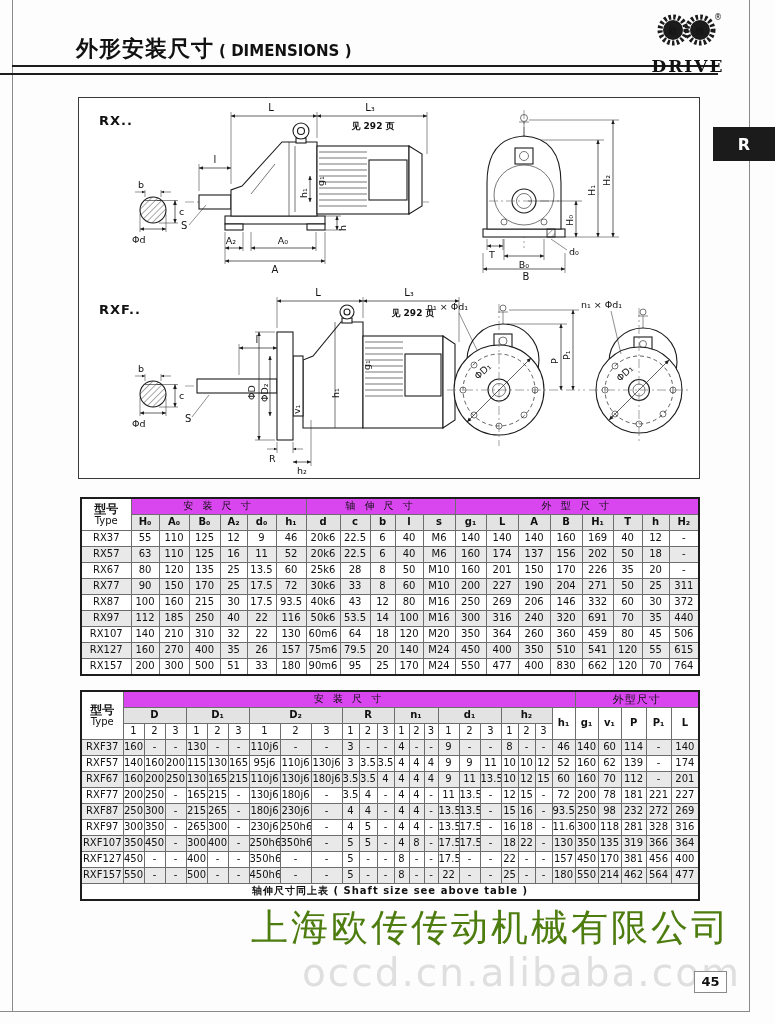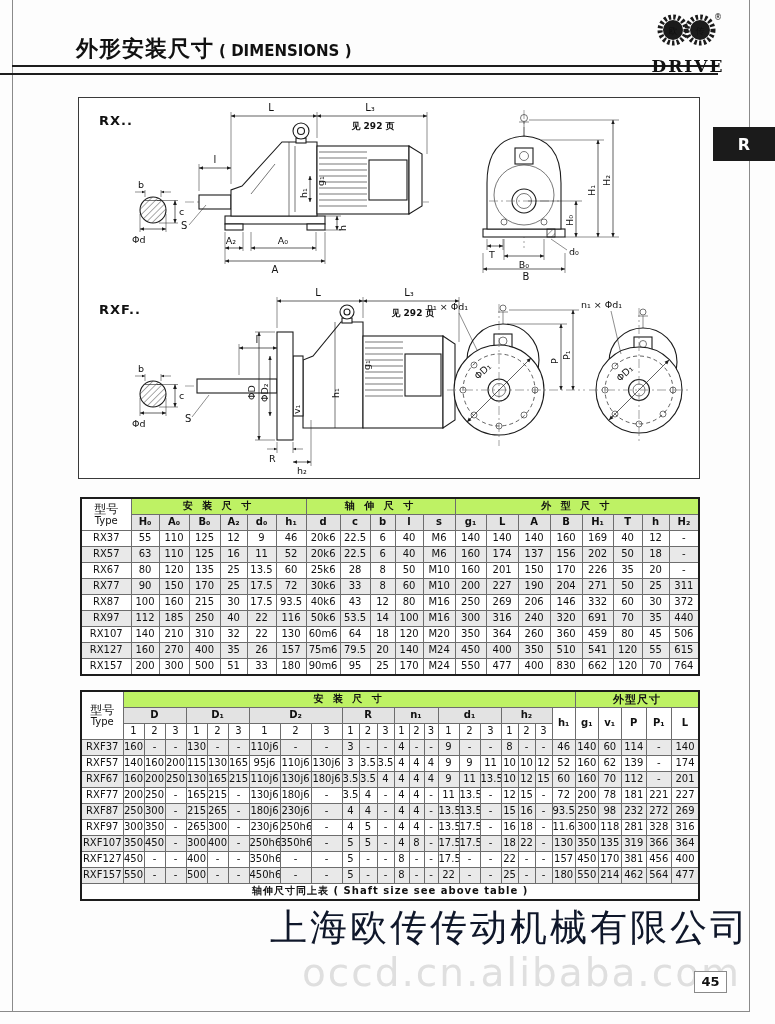--- a/index.html
+++ b/index.html
@@ -26,29 +26,29 @@
     font-weight:bold;font-size:16px;display:flex;align-items:center;justify-content:center;}
 
   .draw-box{position:absolute;left:78px;top:97px;width:620px;height:380px;border:1px solid #3a3a3a;background:#fff;}
 
   table.dim{border-collapse:collapse;table-layout:fixed;background:#fff;border:2px solid #1d1d1d;}
   table.dim td{border:1px solid #6d6d6d;text-align:center;vertical-align:middle;padding:0;
     font-size:10px;height:15px;line-height:1.05;overflow:hidden;white-space:nowrap;}
   .t-rx{position:absolute;left:80px;top:497px;width:618px;}
   .t-rxf{position:absolute;left:80px;top:690px;width:618px;}
   .t-rxf td{font-size:9.5px;}
-  td.grp{font-weight:bold;font-size:12px;letter-spacing:3px;height:19px;background:#bef264;}
+  td.grp{font-weight:normal;font-size:12px;letter-spacing:3px;height:19px;background:#d946ef;}
   td.subh{background:#e3e3e3;font-weight:bold;}
   td.subw{background:#fff;font-weight:bold;}
-  .type-head .cn{font-size:12px;font-weight:normal;display:block;}
+  .type-head .cn{font-size:12px;font-weight:bold;display:block;}
   .type-head .en{font-size:10px;display:block;}
   tr.alt td{background:#e9e9e9;}
   td.foot-cell{font-weight:bold;font-size:11.5px;height:18px;letter-spacing:1px;}
 
-  .wm1{position:absolute;right:25px;top:903px;font-size:37px;color:#0f172a;letter-spacing:3px;white-space:nowrap;}
+  .wm1{position:absolute;right:44px;top:903px;font-size:37px;color:#4d7c0f;letter-spacing:3px;white-space:nowrap;}
   .wm2{position:absolute;right:34px;top:950px;font-size:39px;color:#dfdfdf;letter-spacing:2px;white-space:nowrap;}
   .page-num{position:absolute;left:694px;top:971px;width:31px;height:20px;border:1px solid #8a8a8a;background:#fff;
     font-size:13px;font-weight:bold;text-align:center;line-height:20px;}
 
   svg text{font-family:"DejaVu Sans","Liberation Sans",sans-serif;fill:#111;}
   .lbl{font-size:10px;}
   .lbl-s{font-size:9.5px;}
   .model-lbl{font-size:13px;font-weight:bold;letter-spacing:1px;}
 </style>
 </head>

